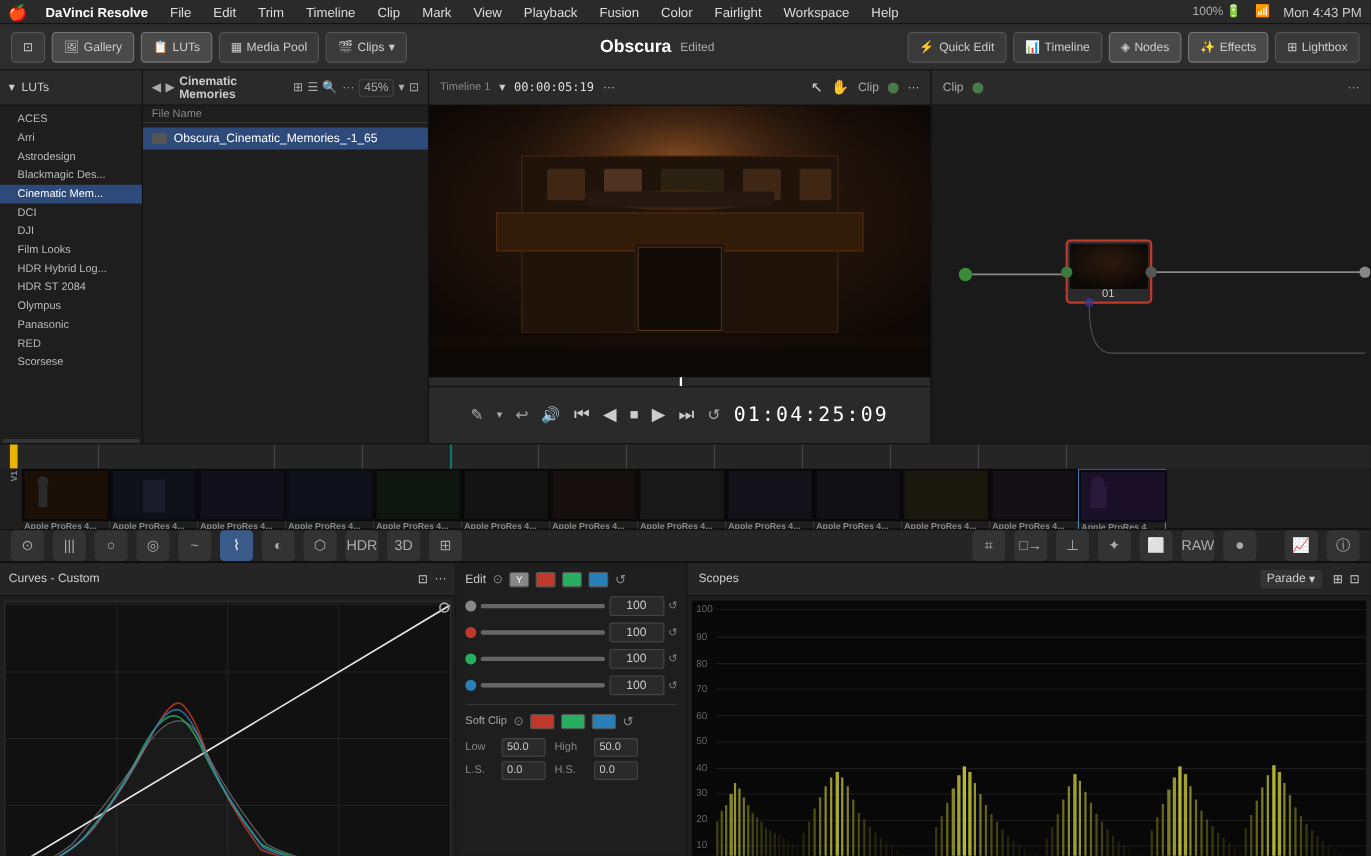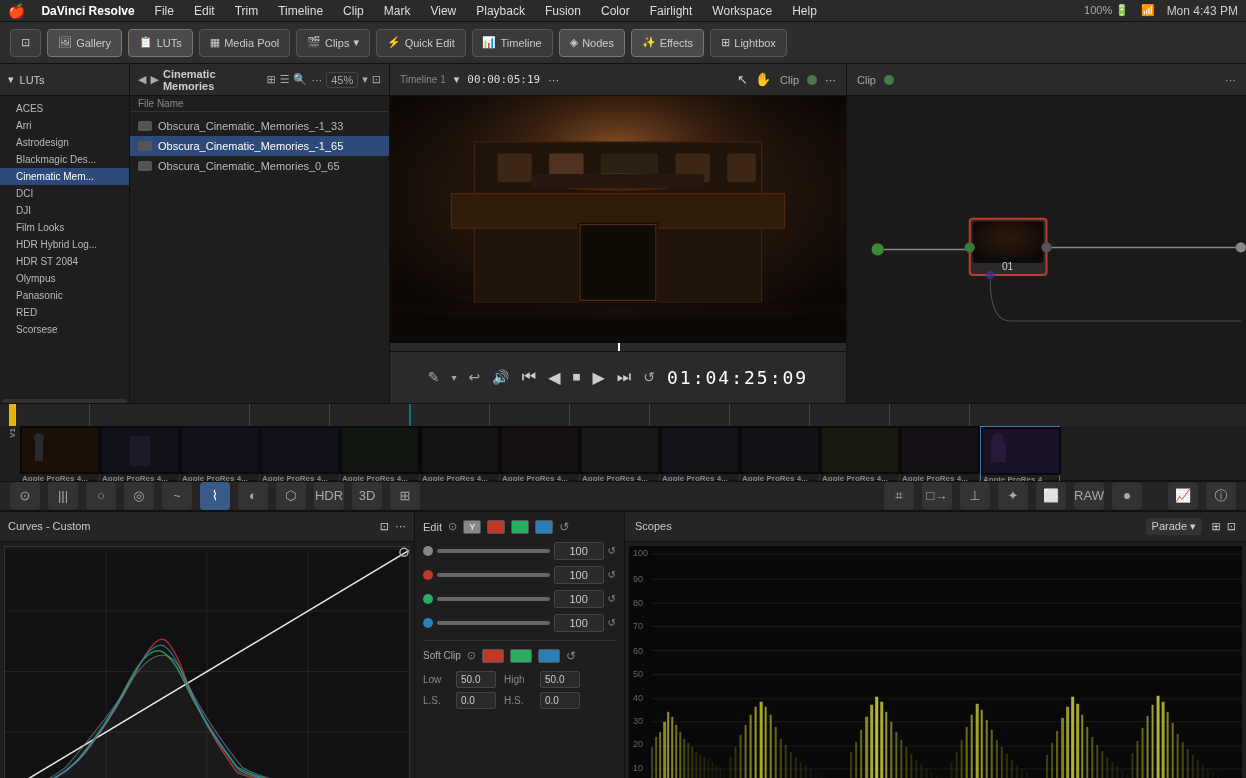--- a/index.html
+++ b/index.html
@@ -385,20 +385,24 @@
   <div class="toolbar-btn">
     <span>▦</span>
     <span>Media Pool</span>
   </div>
   <div class="toolbar-btn">
     <span>🎬</span>
     <span>Clips</span>
     <span>▾</span>
   </div>
 
+  <div class="toolbar-center">
+    <span class="project-name">Obscura</span>
+    <span class="edited-badge">Edited</span>
+  </div>
 
   <div class="toolbar-right">
     <div class="toolbar-btn">
       <span>⚡</span>
       <span>Quick Edit</span>
     </div>
     <div class="toolbar-btn">
       <span>📊</span>
       <span>Timeline</span>
     </div>
@@ -459,31 +463,23 @@
           <span>···</span>
           <span style="background:#2a2a2a;border:1px solid #444;border-radius:3px;padding:1px 4px;">45%</span>
           <span>▾</span>
           <span>⊡</span>
         </div>
       </div>
       <div style="padding:2px 8px;font-size:10px;color:#888;border-bottom:1px solid #333;">
         <span>File Name</span>
       </div>
       <div class="file-list">
-        <div class="file-row">
-          <div class="file-icon"></div>
-          <span>Obscura_Cinematic_Memories_-1_33</span>
-        </div>
         <div class="file-row selected">
           <div class="file-icon" style="background:#555;"></div>
           <span>Obscura_Cinematic_Memories_-1_65</span>
-        </div>
-        <div class="file-row">
-          <div class="file-icon"></div>
-          <span>Obscura_Cinematic_Memories_0_65</span>
         </div>
       </div>
     </div>
 
     <div class="preview-area">
 
       <div style="height:32px;background:#2a2a2a;display:flex;align-items:center;padding:0 10px;gap:8px;border-bottom:1px solid #111;">
         <span style="font-size:10px;color:#888;">Timeline 1</span>
         <span>▾</span>
         <span style="font-family:monospace;font-size:11px;color:#ddd;">00:00:05:19</span>

